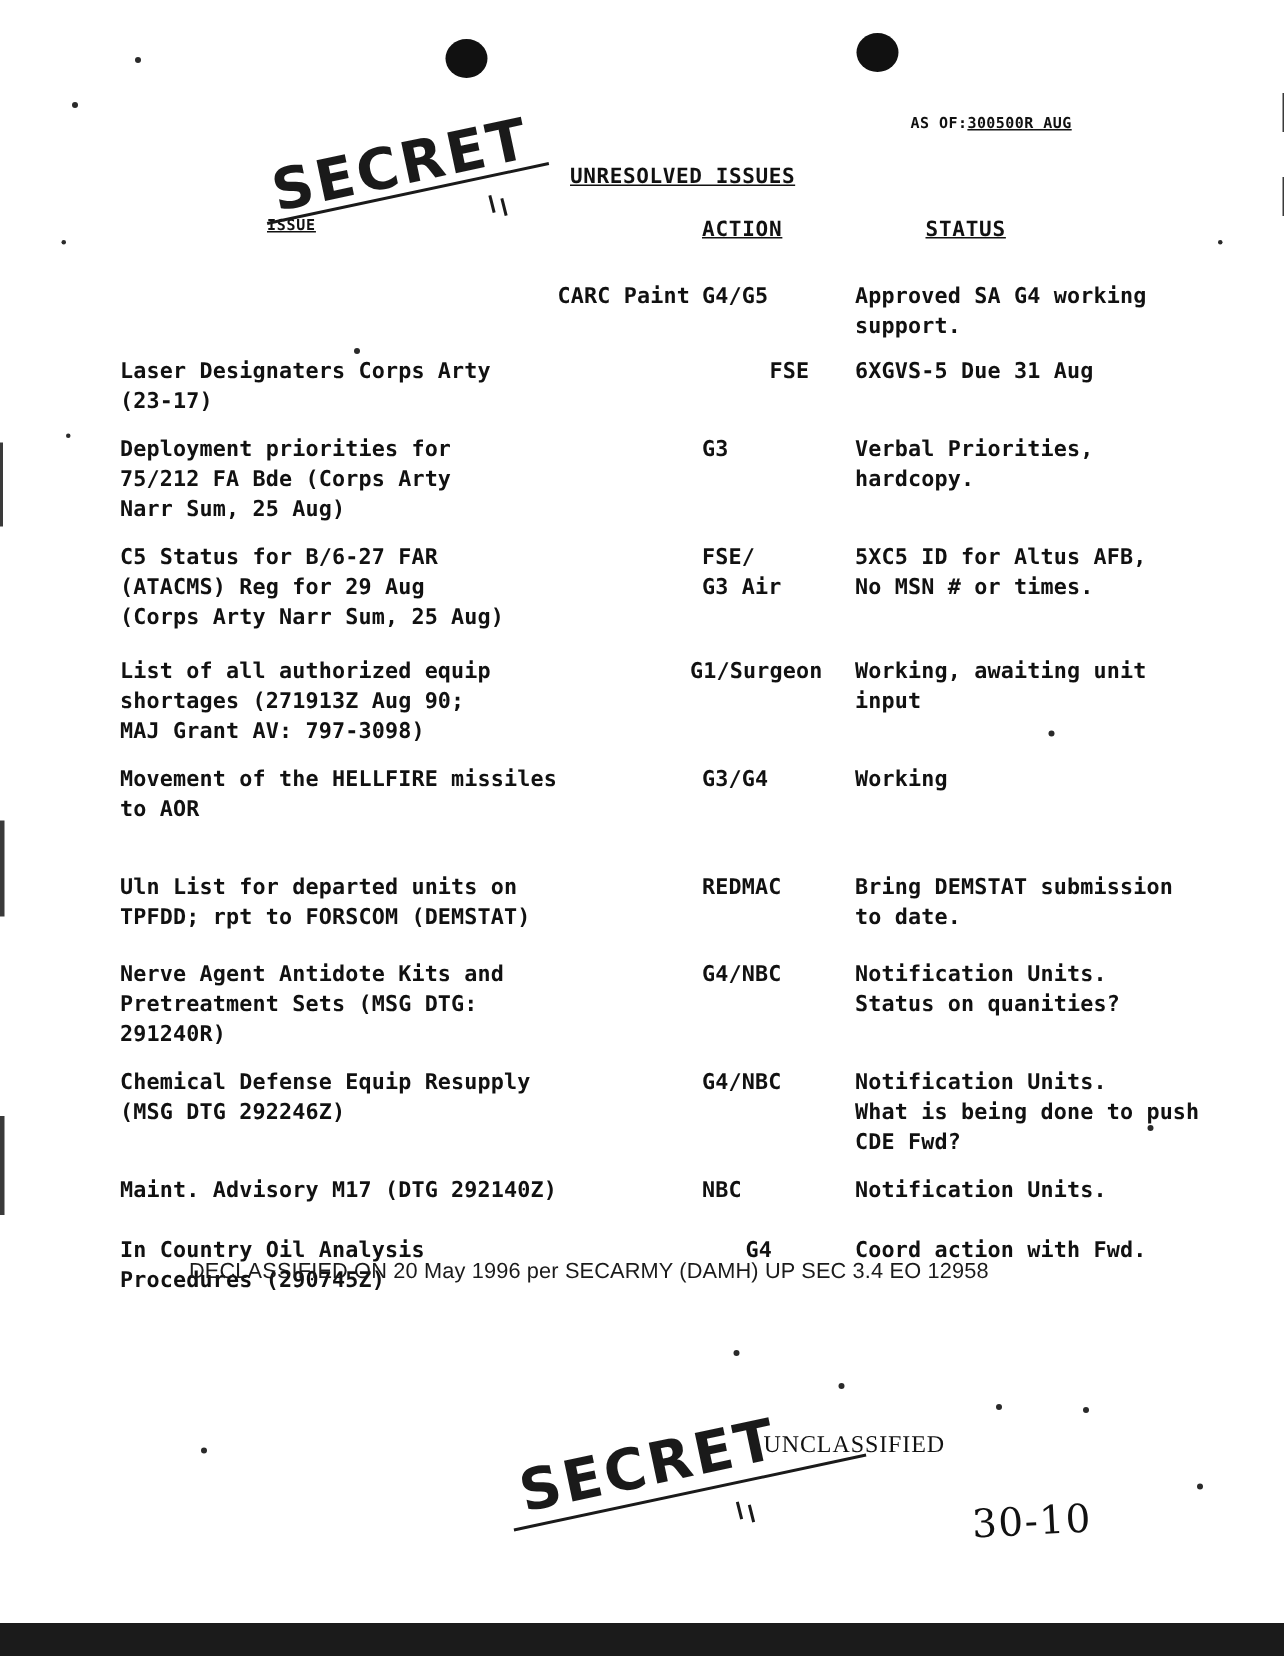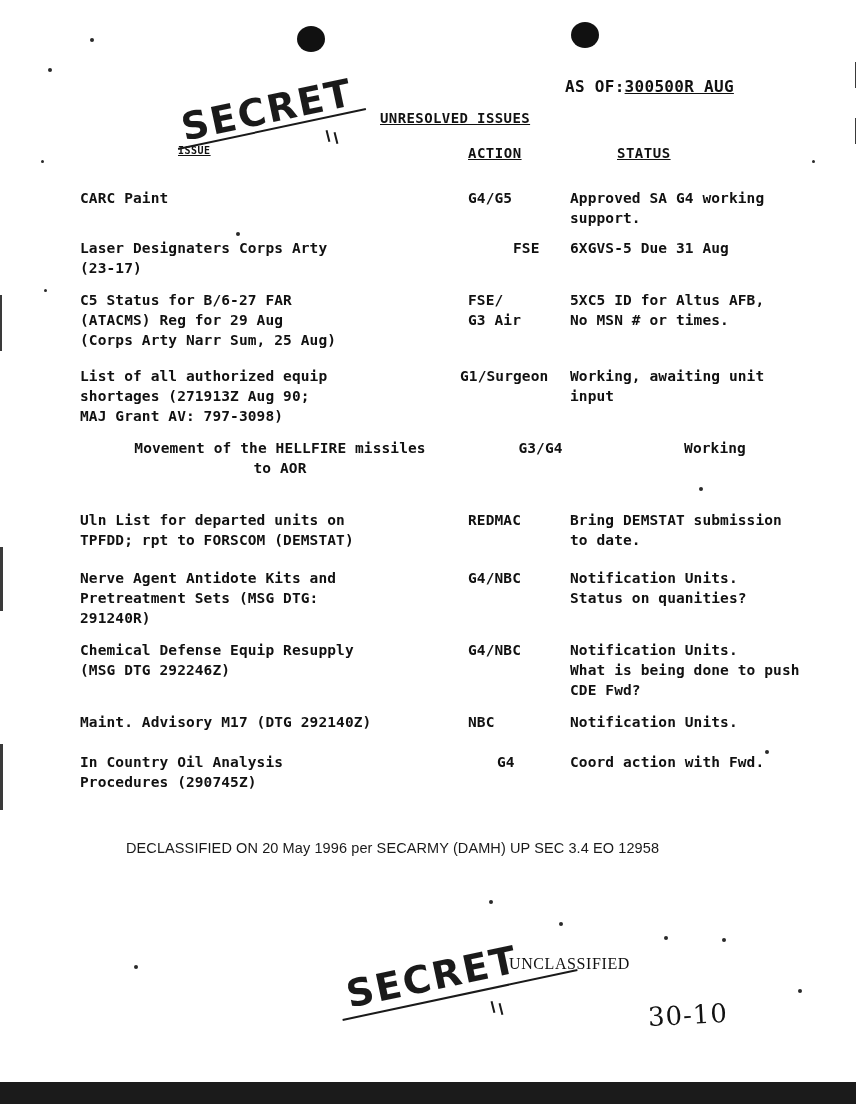--- a/index.html
+++ b/index.html
@@ -33,23 +33,23 @@
     border-radius: 50%;
     background: #111;
   }
   .hole1 { left: 297px; top: 26px; width: 28px; height: 26px; }
   .hole2 { left: 571px; top: 22px; width: 28px; height: 26px; }
 
   .speck { position: absolute; background: #2a2a2a; border-radius: 50%; }
 
   .asof {
     position: absolute;
-    left: 565px; top: 77px;
-    font-weight: bold;
-    font-size: 16px;
+    left: 607px; top: 77px;
+    font-weight: bold;
+    font-size: 10px;
     letter-spacing: 0.3px;
   }
   .asof .ul { text-decoration: underline; }
 
   .hdr-unresolved {
     position: absolute;
     left: 380px; top: 110px;
     font-weight: bold;
     font-size: 14px;
     text-decoration: underline;
@@ -209,54 +209,62 @@
 
   <div class="hdr-unresolved">UNRESOLVED ISSUES</div>
 
   <div class="col-issue">ISSUE</div>
   <div class="col-action">ACTION</div>
   <div class="col-status">STATUS</div>
 
   <div class="rows">
 
     <div class="row" style="height:50px;">
-      <div class="cell c-issue" style="top:0;">CARC Paint</div>
+      <div class="cell c-issue" style="top:0;text-align:right;">CARC Paint</div>
       <div class="cell c-action" style="top:0;">G4/G5</div>
       <div class="cell c-status" style="top:0;">Approved SA G4 working
 support.</div>
     </div>
 
     <div class="row" style="height:52px;">
       <div class="cell c-issue" style="top:0;">Laser Designaters Corps Arty
 (23-17)</div>
       <div class="cell c-action" style="top:0;margin-left:45px;">FSE</div>
       <div class="cell c-status" style="top:0;">6XGVS-5 Due 31 Aug</div>
     </div>
 
+    <div class="row" style="height:72px;">
+      <div class="cell c-issue" style="top:0;">Deployment priorities for
+75/212 FA Bde (Corps Arty
+Narr Sum, 25 Aug)</div>
+      <div class="cell c-action" style="top:0;">G3</div>
+      <div class="cell c-status" style="top:0;">Verbal Priorities,
+hardcopy.</div>
+    </div>
 
     <div class="row" style="height:76px;">
       <div class="cell c-issue" style="top:0;">C5 Status for B/6-27 FAR
 (ATACMS) Reg for 29 Aug
 (Corps Arty Narr Sum, 25 Aug)</div>
       <div class="cell c-action" style="top:0;">FSE/
 G3 Air</div>
       <div class="cell c-status" style="top:0;">5XC5 ID for Altus AFB,
 No MSN # or times.</div>
     </div>
 
     <div class="row" style="height:72px;">
       <div class="cell c-issue" style="top:0;">List of all authorized equip
 shortages (271913Z Aug 90;
 MAJ Grant AV: 797-3098)</div>
       <div class="cell c-action" style="top:0; left:460px; width:160px;">G1/Surgeon</div>
       <div class="cell c-status" style="top:0;">Working, awaiting unit
 input</div>
     </div>
 
-    <div class="row" style="height:72px;text-align:center;">
+    <div class="row" style="height:72px;">
       <div class="cell c-issue" style="top:0; width:400px;">Movement of the HELLFIRE missiles
 to AOR</div>
       <div class="cell c-action" style="top:0;">G3/G4</div>
       <div class="cell c-status" style="top:0;">Working</div>
     </div>
 
     <div class="row" style="height:58px;">
       <div class="cell c-issue" style="top:0; width:400px;">Uln List for departed units on
 TPFDD; rpt to FORSCOM (DEMSTAT)</div>
       <div class="cell c-action" style="top:0;">REDMAC</div>

